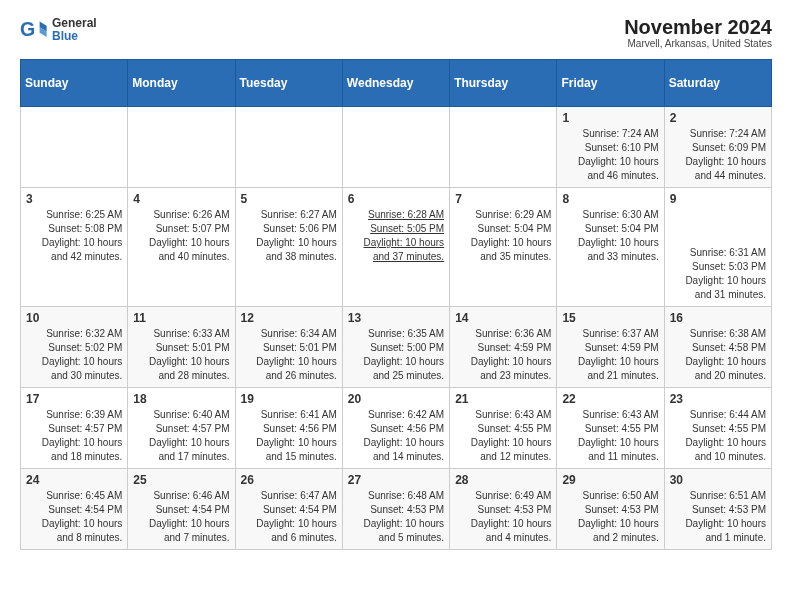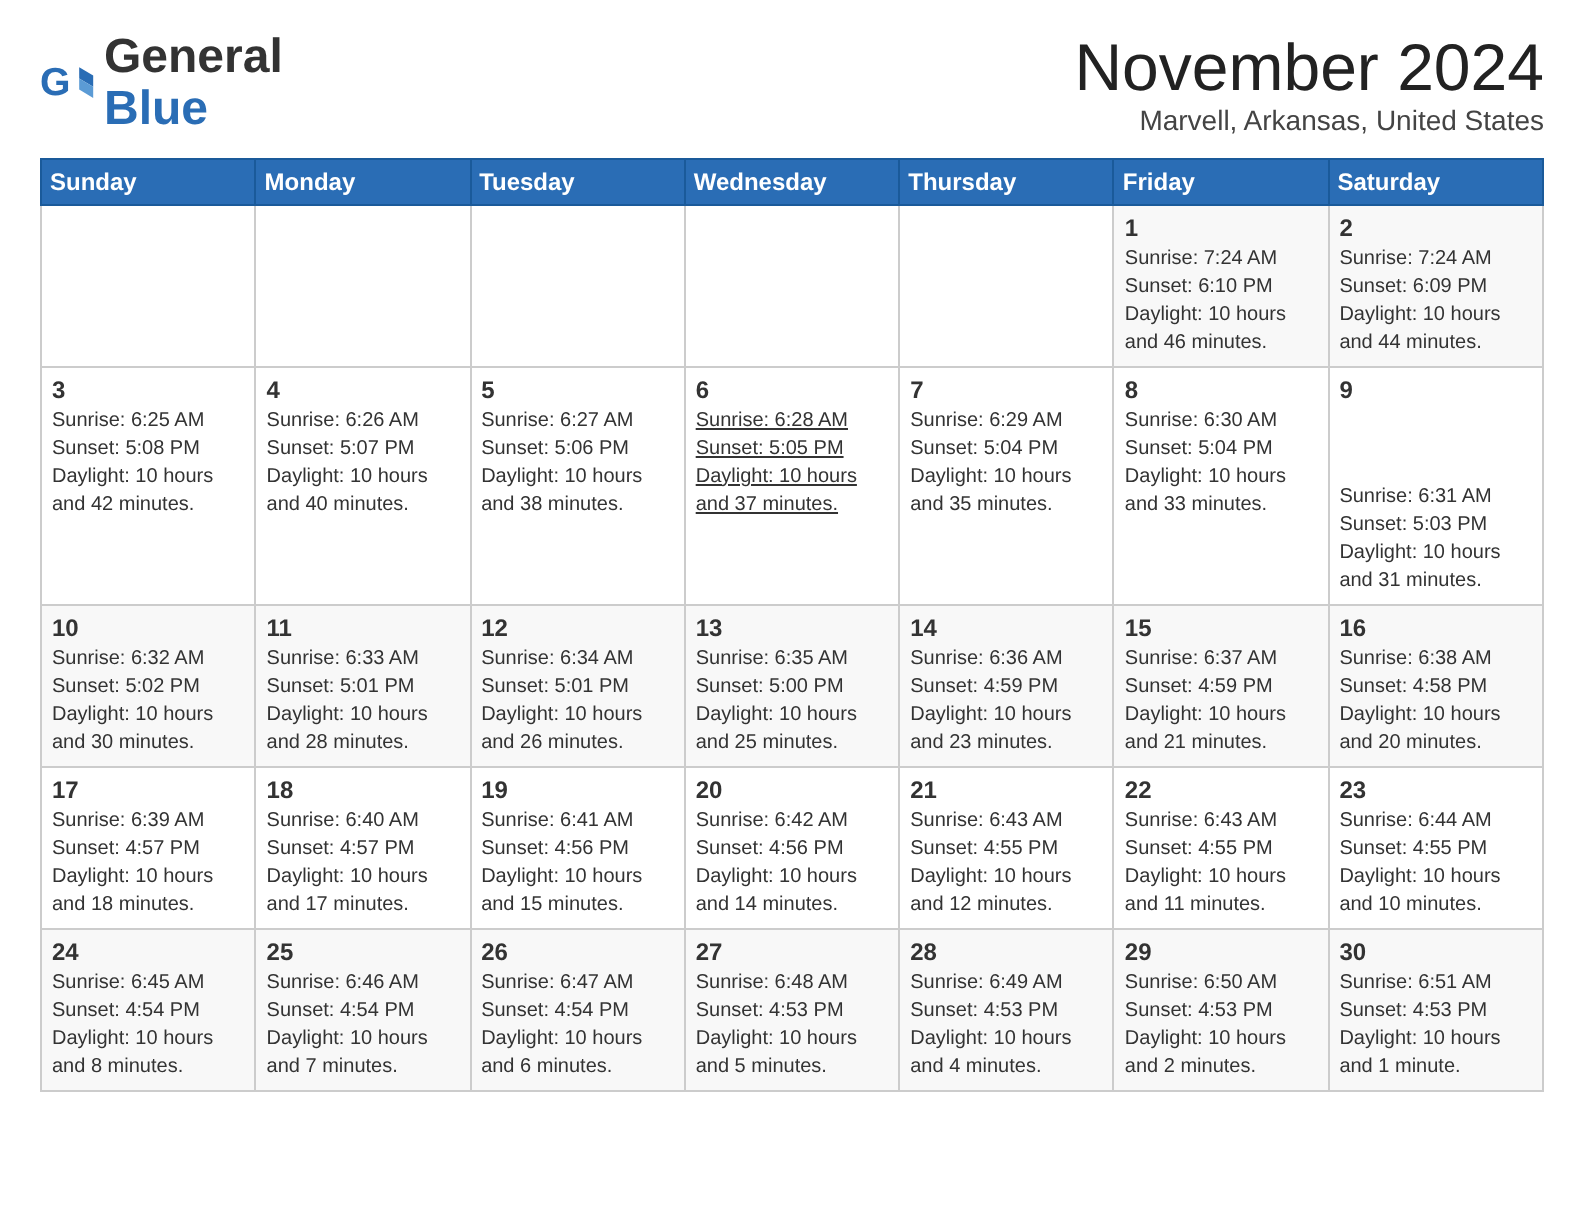--- a/index.html
+++ b/index.html
@@ -19,56 +19,56 @@
       display: flex;
       justify-content: space-between;
       align-items: flex-start;
       margin-bottom: 10px;
     }
     .logo {
       display: flex;
       align-items: center;
     }
     .logo-text {
-      font-size: 24px;
+      font-size: 12px;
       font-weight: bold;
       line-height: 1.1;
     }
     .logo-general { color: #333; }
     .logo-blue { color: #2a6db5; }
     .logo-icon {
       width: 28px;
       height: 28px;
       margin-right: 4px;
     }
     .title-block {
       text-align: right;
     }
     .month-title {
-      font-size: 33px;
-      font-weight: normal;
+      font-size: 20px;
+      font-weight: bold;
       color: #222;
       line-height: 1.1;
     }
     .location-title {
-      font-size: 14px;
+      font-size: 10px;
       color: #444;
     }
     .calendar {
       width: 100%;
       border-collapse: collapse;
       border: 1px solid #ccc;
       table-layout: fixed;
     }
     .calendar thead tr th {
       background-color: #2a6db5;
       color: #fff;
       font-size: 12px;
       font-weight: bold;
-      padding: 4px 4px;
+      padding: 16px 4px;
       text-align: left;
       border: 1px solid #1a5a9a;
     }
     .calendar tbody tr td {
       vertical-align: top;
       padding: 4px 5px;
       border: 1px solid #ccc;
       font-size: 10px;
       color: #333;
       height: 80px;
@@ -83,20 +83,21 @@
     .day-num {
       font-size: 12px;
       font-weight: bold;
       display: block;
       margin-bottom: 2px;
     }
     .day-info {
       font-size: 10px;
       line-height: 1.4;
       color: #333;
+      text-align: right;
     }
   </style>
 </head>
 <body>
 
 <div class="page">
   <div class="header">
     <div class="logo">
       <svg class="logo-icon" viewBox="0 0 40 40">
         <text x="0" y="28" font-size="28" font-weight="bold" fill="#2a6db5">G</text>

